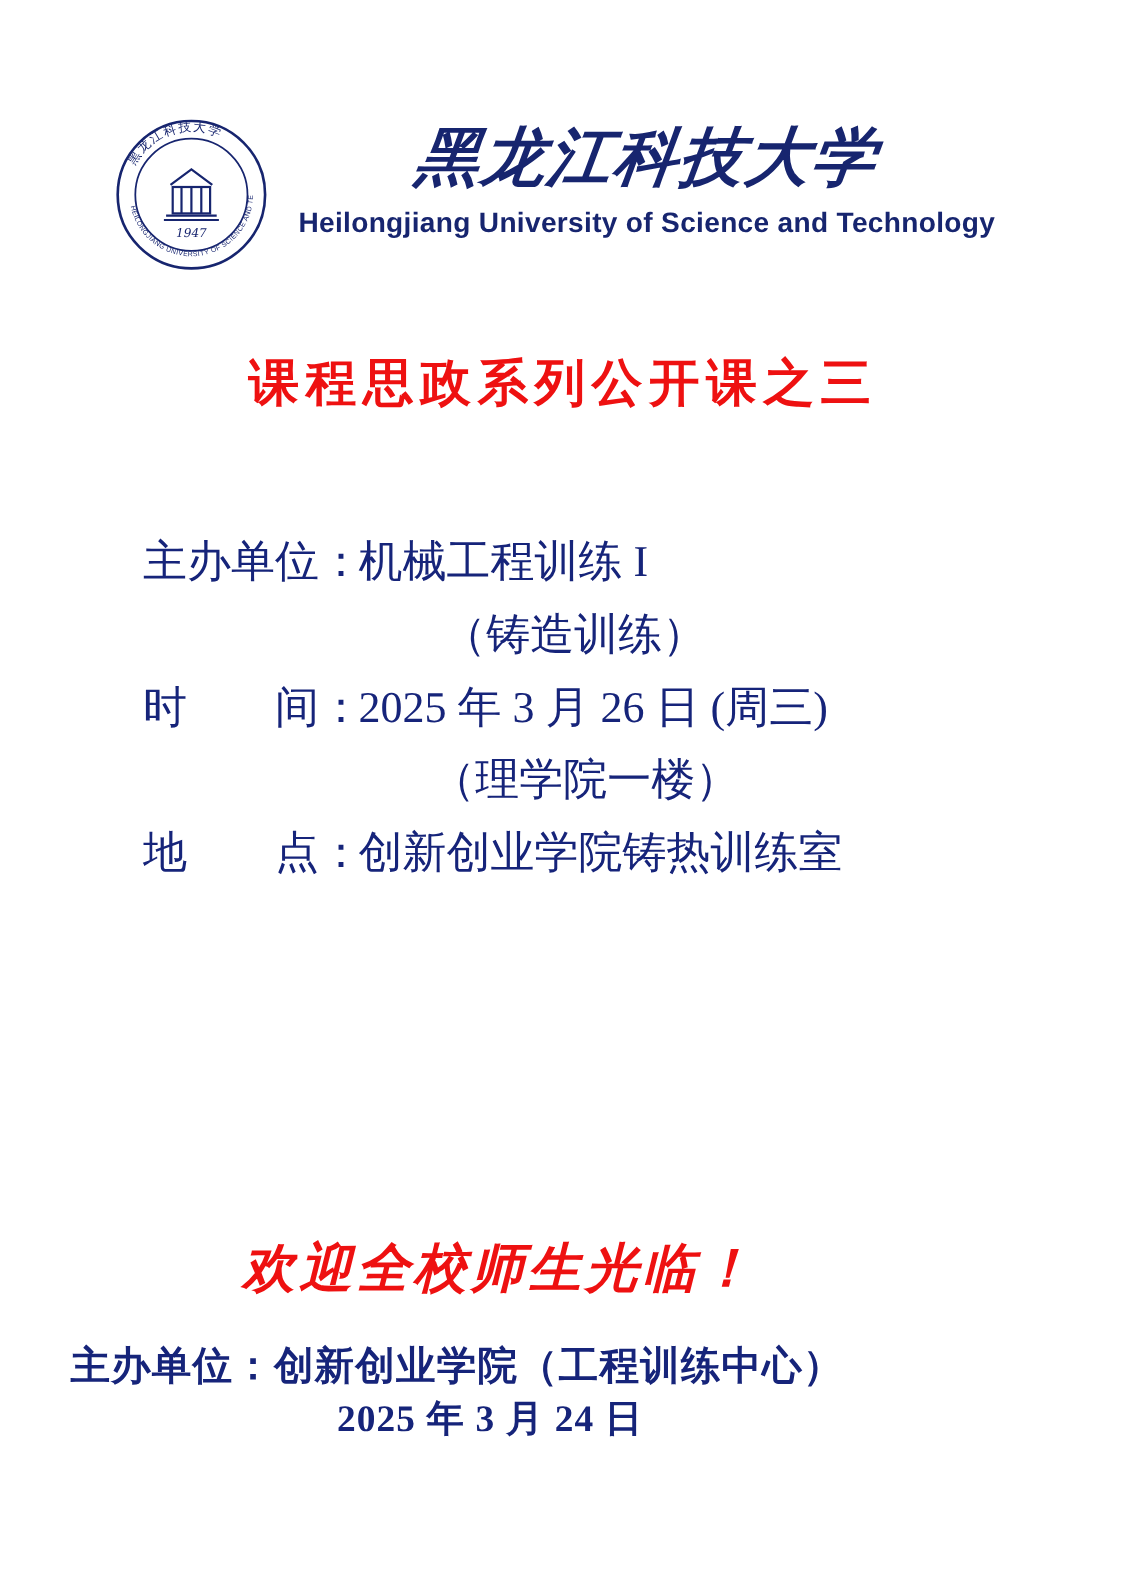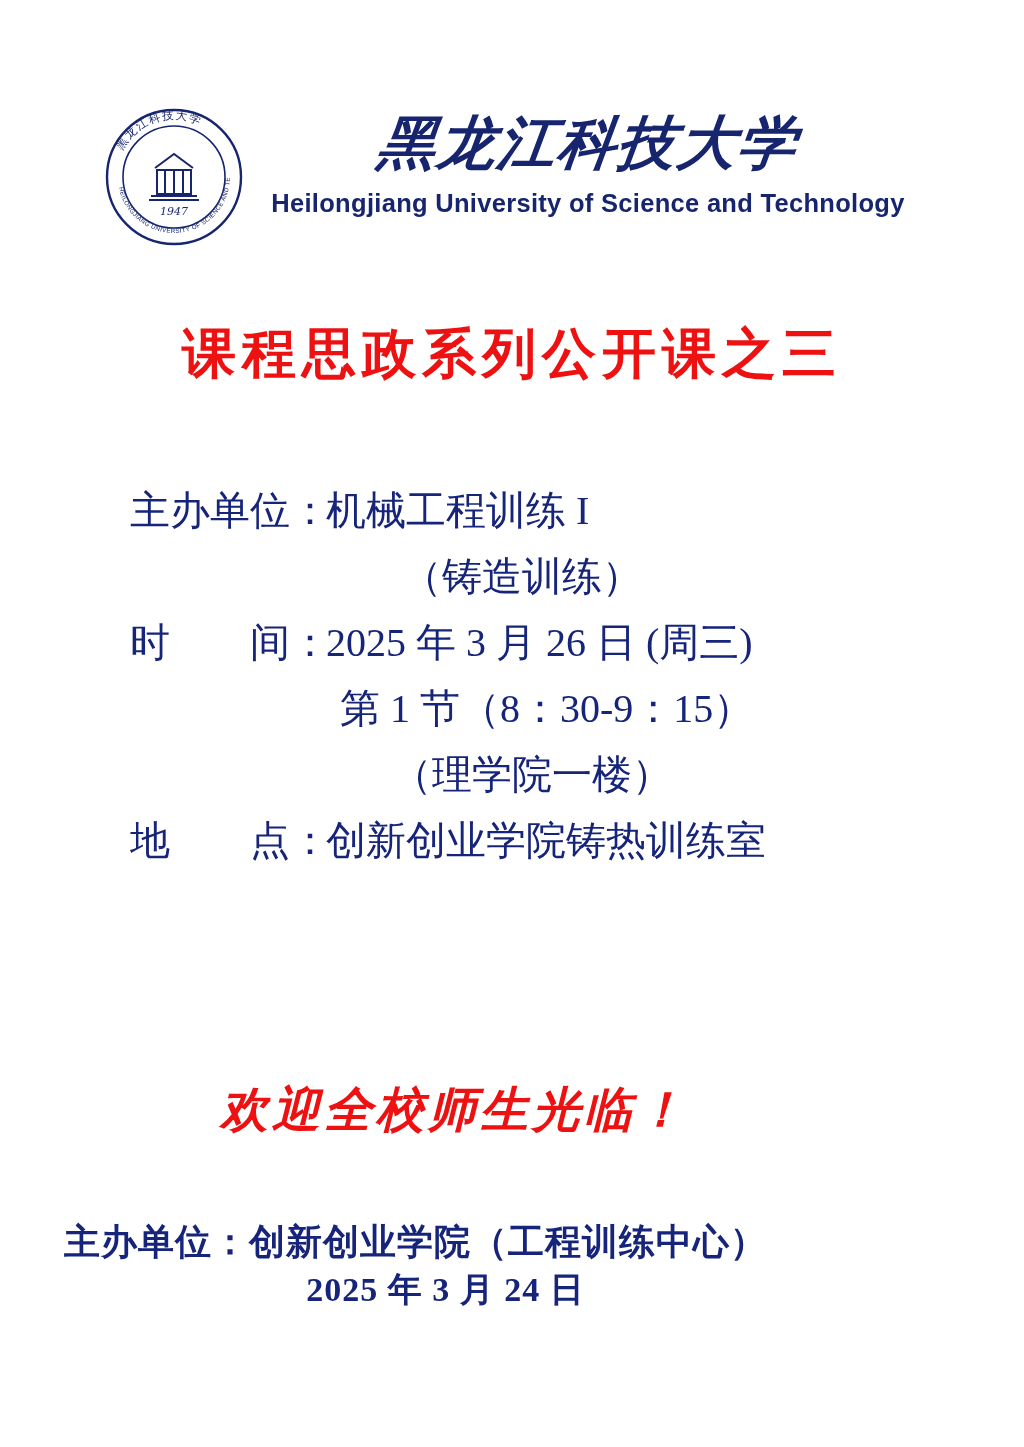--- a/index.html
+++ b/index.html
@@ -63,21 +63,21 @@
 
   
   .main-title {
     position: absolute;
     top: 318px;
     left: 0;
     width: 1024px;
     text-align: center;
     font-family: "DejaVu Serif", serif;
     font-weight: 700;
-    font-size: 54px;
+    font-size: 46px;
     letter-spacing: 6px;
     color: #ee1111;
     white-space: nowrap;
   }
 
   
   .details {
     position: absolute;
     top: 478px;
     left: 130px;
@@ -99,21 +99,21 @@
     letter-spacing: 0px;
   }
   .value { display: inline-block; }
   .indent-1 { padding-left: 272px; }
   .indent-2 { padding-left: 210px; }
   .indent-3 { padding-left: 262px; }
 
   
   .welcome {
     position: absolute;
-    top: 1078px;
+    top: 1121px;
     left: 0;
     width: 908px;
     text-align: center;
     font-family: "DejaVu Serif", serif;
     font-style: italic;
     font-weight: 700;
     font-size: 48px;
     letter-spacing: 4px;
     color: #ee1111;
     white-space: nowrap;
@@ -193,23 +193,20 @@
 
   <div class="row indent-1">
     <span class="value">（铸造训练）</span>
   </div>
 
 
   <div class="row">
     <span class="label spread">时　　间：</span><span class="value">2025 年 3 月 26 日 (周三)</span>
   </div>
 
-  <div class="row indent-2">
-    <span class="value">第 1 节（8：30-9：15）</span>
-  </div>
 
   <div class="row indent-3">
     <span class="value">（理学院一楼）</span>
   </div>
 
   <div class="row">
     <span class="label spread">地　　点：</span><span class="value">创新创业学院铸热训练室</span>
   </div>
 
 

